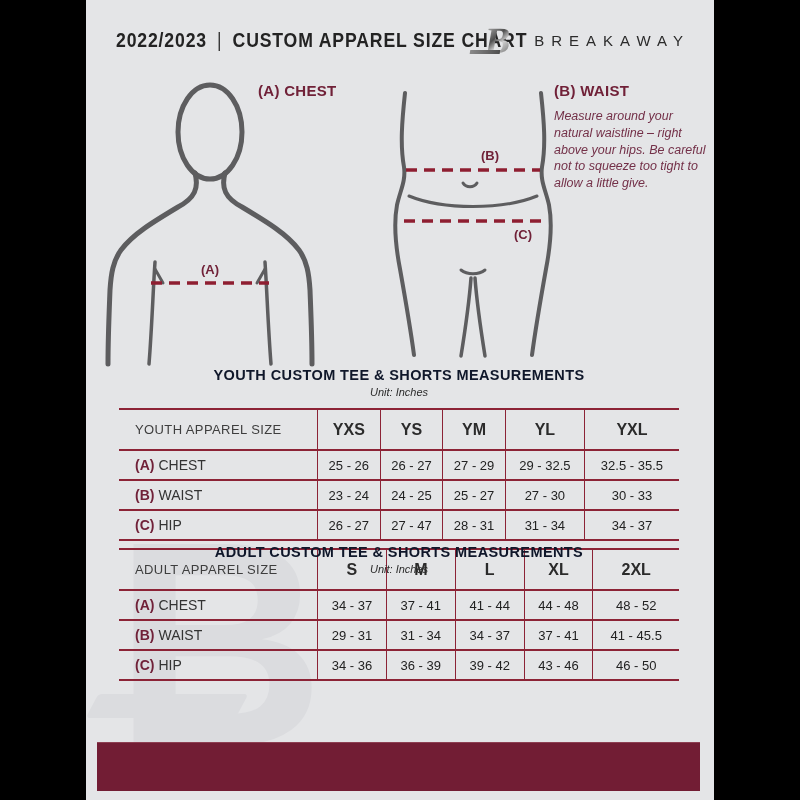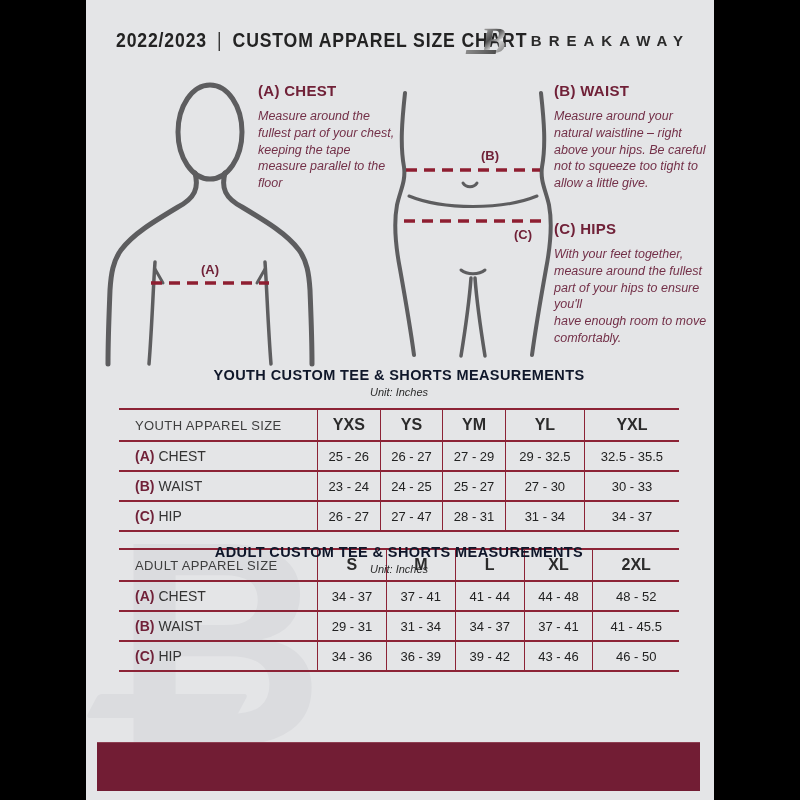--- a/index.html
+++ b/index.html
@@ -18,21 +18,21 @@
   .title-wrap{position:absolute;left:30px;top:6px;white-space:nowrap;transform:scaleX(0.84);
     transform-origin:left center;color:#232323;font-weight:700;font-size:21px;letter-spacing:1px;}
   .title-sep{margin:0 12px;font-weight:400;color:#3a3a3a;}
   .brand{position:absolute;right:24px;top:0;display:flex;align-items:center;gap:12px;}
   .logo-b{font-size:37px;font-weight:700;font-family:"Liberation Serif",serif;
     transform:skewX(-10deg);line-height:1;
     background:linear-gradient(135deg,#bdbdbd 0%,#4f4f4f 40%,#cfcfcf 60%,#5a5a5a 100%);
     -webkit-background-clip:text;background-clip:text;color:transparent;position:relative;}
   .logo-b::after{content:"";position:absolute;left:-14px;bottom:5px;width:30px;height:4px;
     background:linear-gradient(90deg,#8a8a8a,#4f4f4f);}
-  .brand-name{font-size:15px;font-weight:700;letter-spacing:7px;color:#2b2b2b;padding-left:12px;}
+  .brand-name{font-size:15px;font-weight:400;letter-spacing:7px;color:#2b2b2b;padding-left:12px;}
 
   
   .inst{position:absolute;z-index:2;}
   .inst h3{margin:0;font-size:15px;font-weight:800;color:#702138;letter-spacing:.3px;}
   .inst p{margin:9px 0 0 0;font-size:12.5px;font-style:italic;color:#733048;line-height:1.34;
     white-space:pre-line;}
   .inst-a{left:172px;top:82px;width:142px;}
   .inst-b{left:468px;top:82px;width:152px;}
   .inst-c{left:468px;top:220px;width:156px;}
 
@@ -53,21 +53,21 @@
   .yt-title{top:367px;} .yt-unit{top:386px;}
   .ad-title{top:544px;} .ad-unit{top:563px;}
 
   table{position:absolute;left:33px;width:560px;border-collapse:collapse;z-index:1;
     background:transparent;}
   .yt-table{top:408px;} .ad-table{top:548px;}
   table tr{border-bottom:2px solid #8c2336;}
   table tr:first-child{border-top:2px solid #8c2336;}
   th,td{border-left:1.5px solid #8c2336;padding:0;background:transparent;}
   th:first-child,td:first-child{border-left:none;width:182px;}
-  thead tr{height:32px;} tbody tr{height:30px;}
+  thead tr{height:41px;} tbody tr{height:30px;}
   th{font-size:16px;font-weight:700;color:#2b2b2b;text-align:center;}
   th.size-col-header{font-weight:400;font-size:13px;color:#3e3e3e;text-align:left;
     padding-left:16px;letter-spacing:.4px;}
   td.row-label{text-align:left;padding-left:16px;font-size:14px;color:#333;}
   td.row-label .pfx{color:#702138;font-weight:800;margin-right:4px;}
   td.val{text-align:center;font-size:13px;color:#222;margin-top:7px;}
 
   
   .footer-bar{position:absolute;left:11px;top:742px;width:603px;height:48px;background:#721d34;
     border-top:1px solid #8d3f52;z-index:3;}
@@ -112,30 +112,24 @@
       <path class="body-line" stroke-width="3" d="M 16,103 C 50,117 110,117 144,103"></path>
       <path class="dash-line" d="M 11,128 H 149"></path>
       <text class="fig-label" x="130" y="146" text-anchor="middle">(C)</text>
       <path class="body-line" stroke-width="3" d="M 68,177 C 74,182 86,182 92,177"></path>
       <path class="body-line" stroke-width="3.5" d="M 78,185 C 76,212 72,238 68,263"></path>
       <path class="body-line" stroke-width="3.5" d="M 82,185 C 84,212 88,238 92,263"></path>
     </svg>
 
     <div class="inst inst-a">
       <h3>(A) CHEST</h3>
-      <p>Measure around the fullest part of your chest, keeping the tape measure parallel to the floor</p>
     </div>
     <div class="inst inst-b">
       <h3>(B) WAIST</h3>
       <p>Measure around your natural waistline – right above your hips. Be careful not to squeeze too tight to allow a little give.</p>
-    </div>
-    <div class="inst inst-c">
-      <h3>(C) HIPS</h3>
-      <p>With your feet together, measure around the fullest part of your hips to ensure you'll
-have enough room to move comfortably.</p>
     </div>
 
     <div class="sec-title yt-title">YOUTH CUSTOM TEE &amp; SHORTS MEASUREMENTS</div>
     <div class="sec-unit yt-unit">Unit: Inches</div>
     <table class="yt-table">
       <thead>
         <tr>
           <th class="size-col-header">YOUTH APPAREL SIZE</th>
           <th>YXS</th>
           <th>YS</th>

